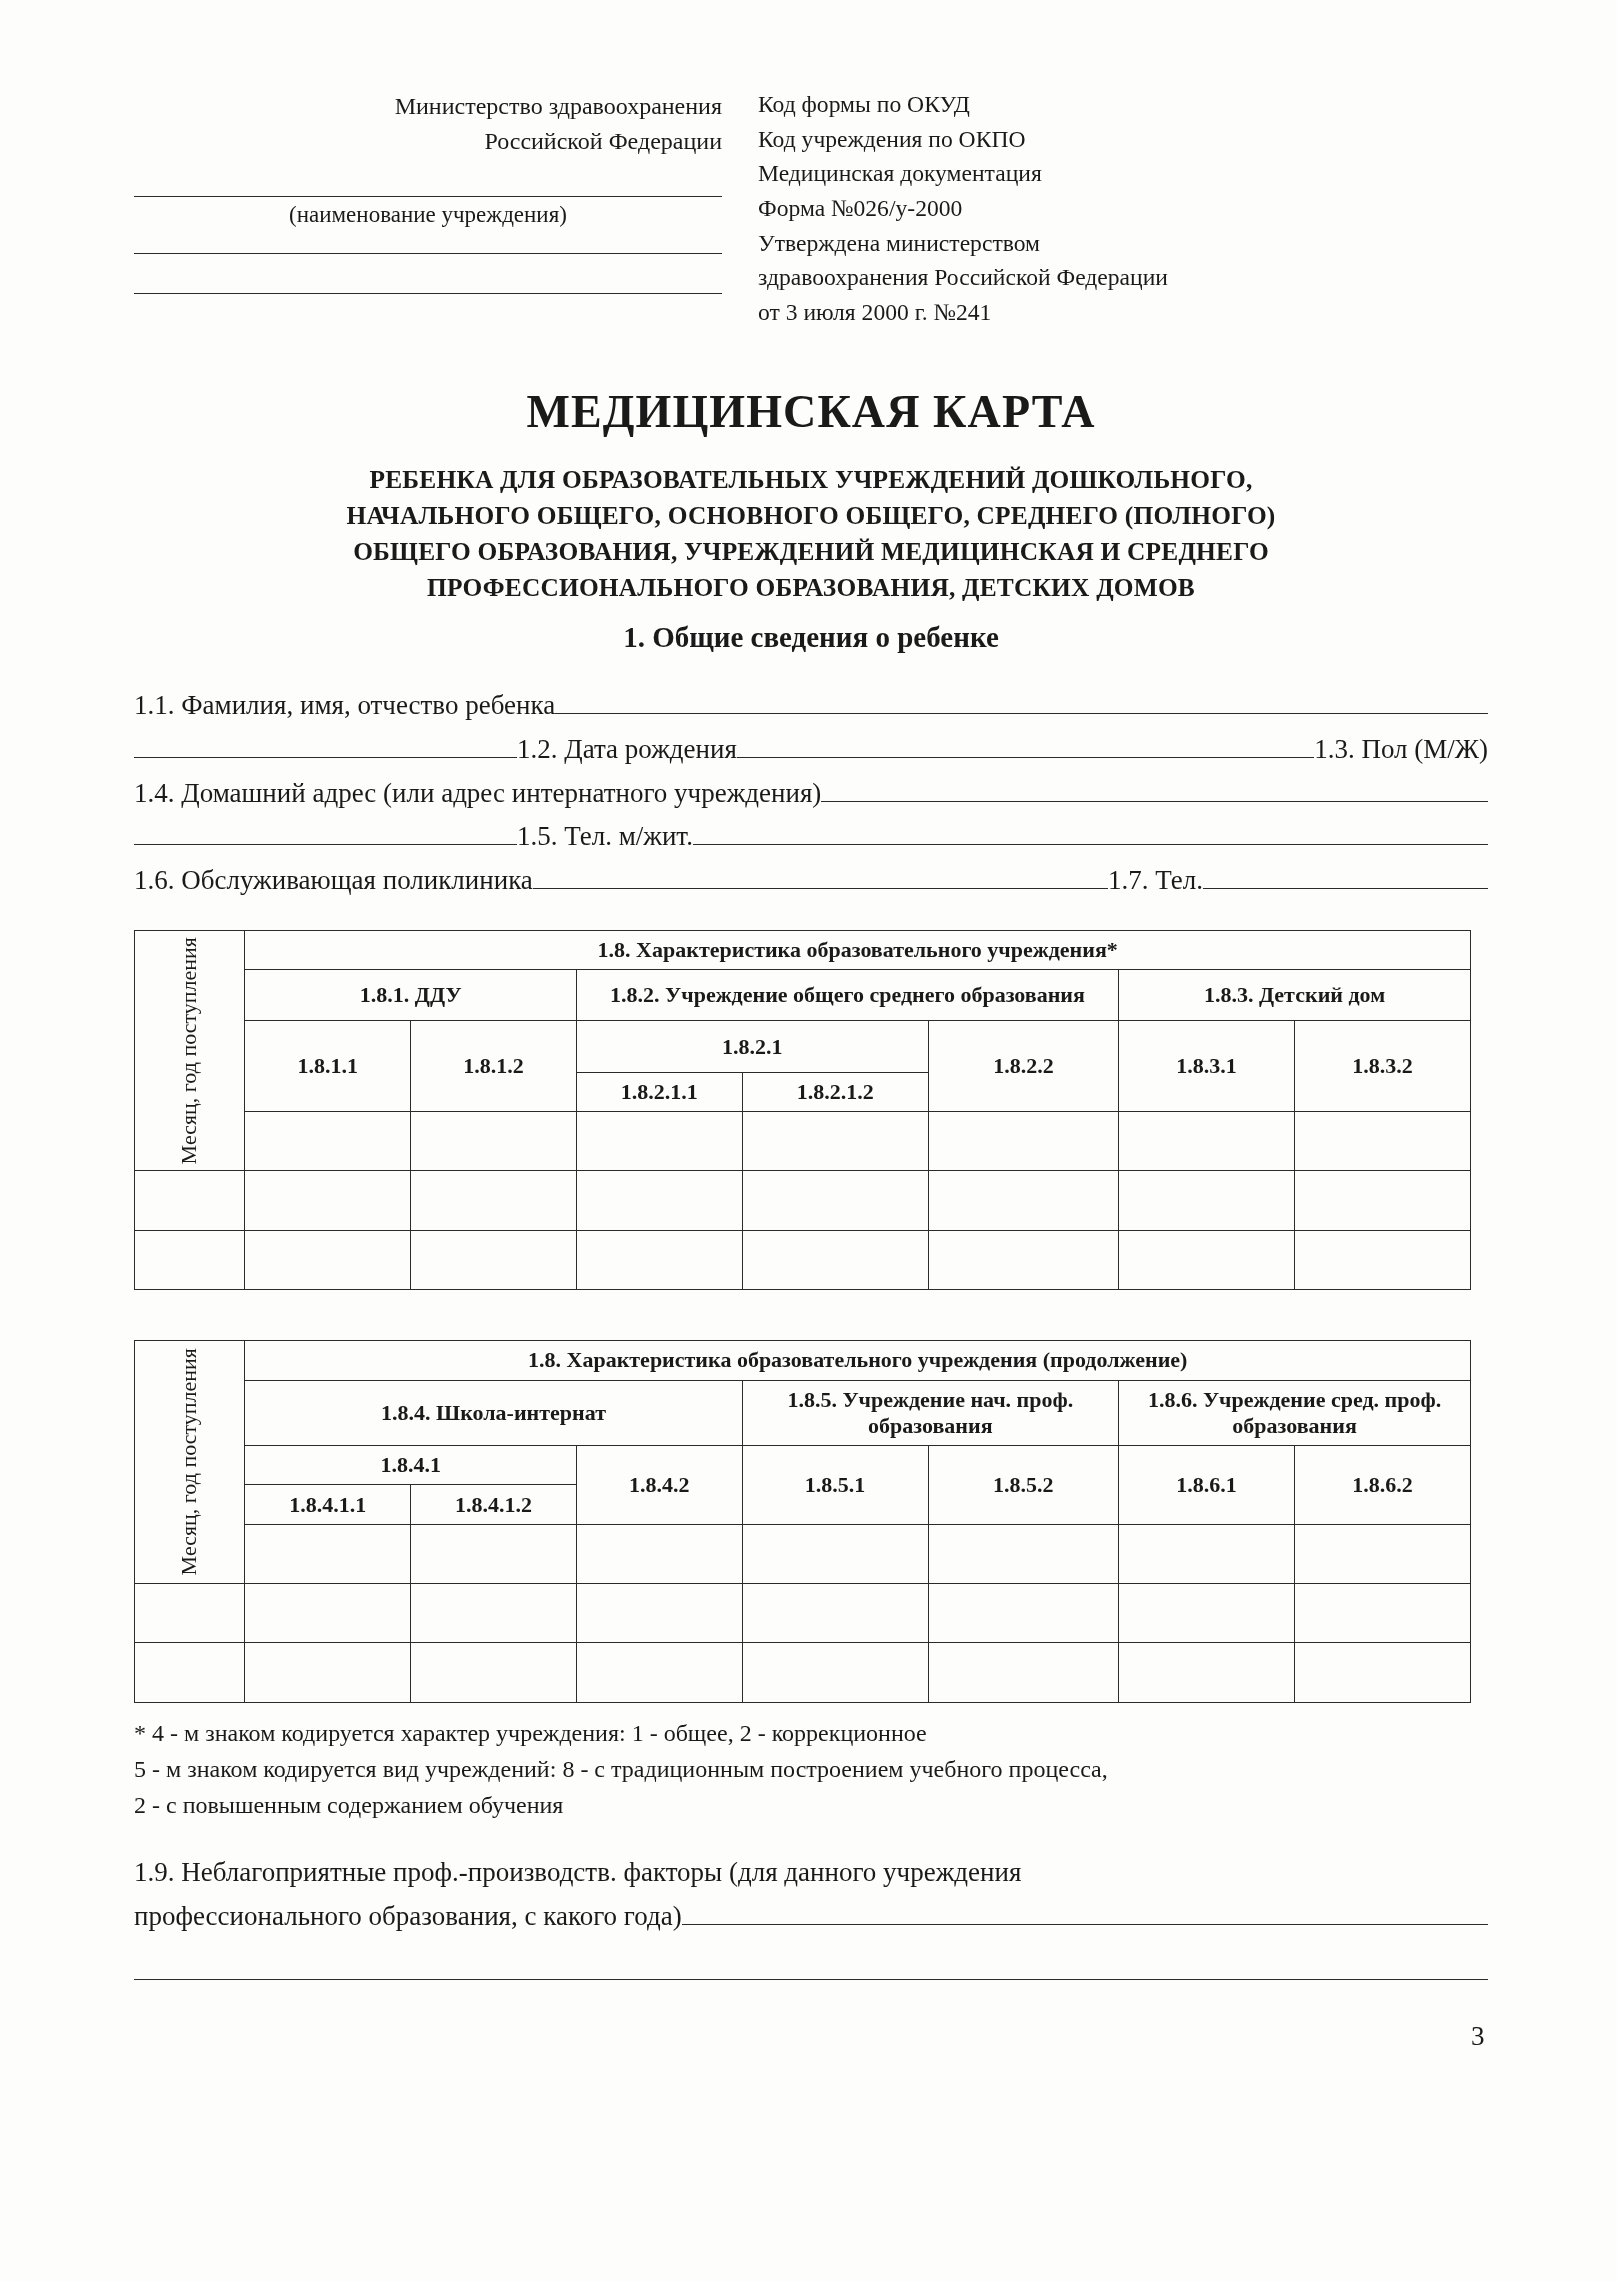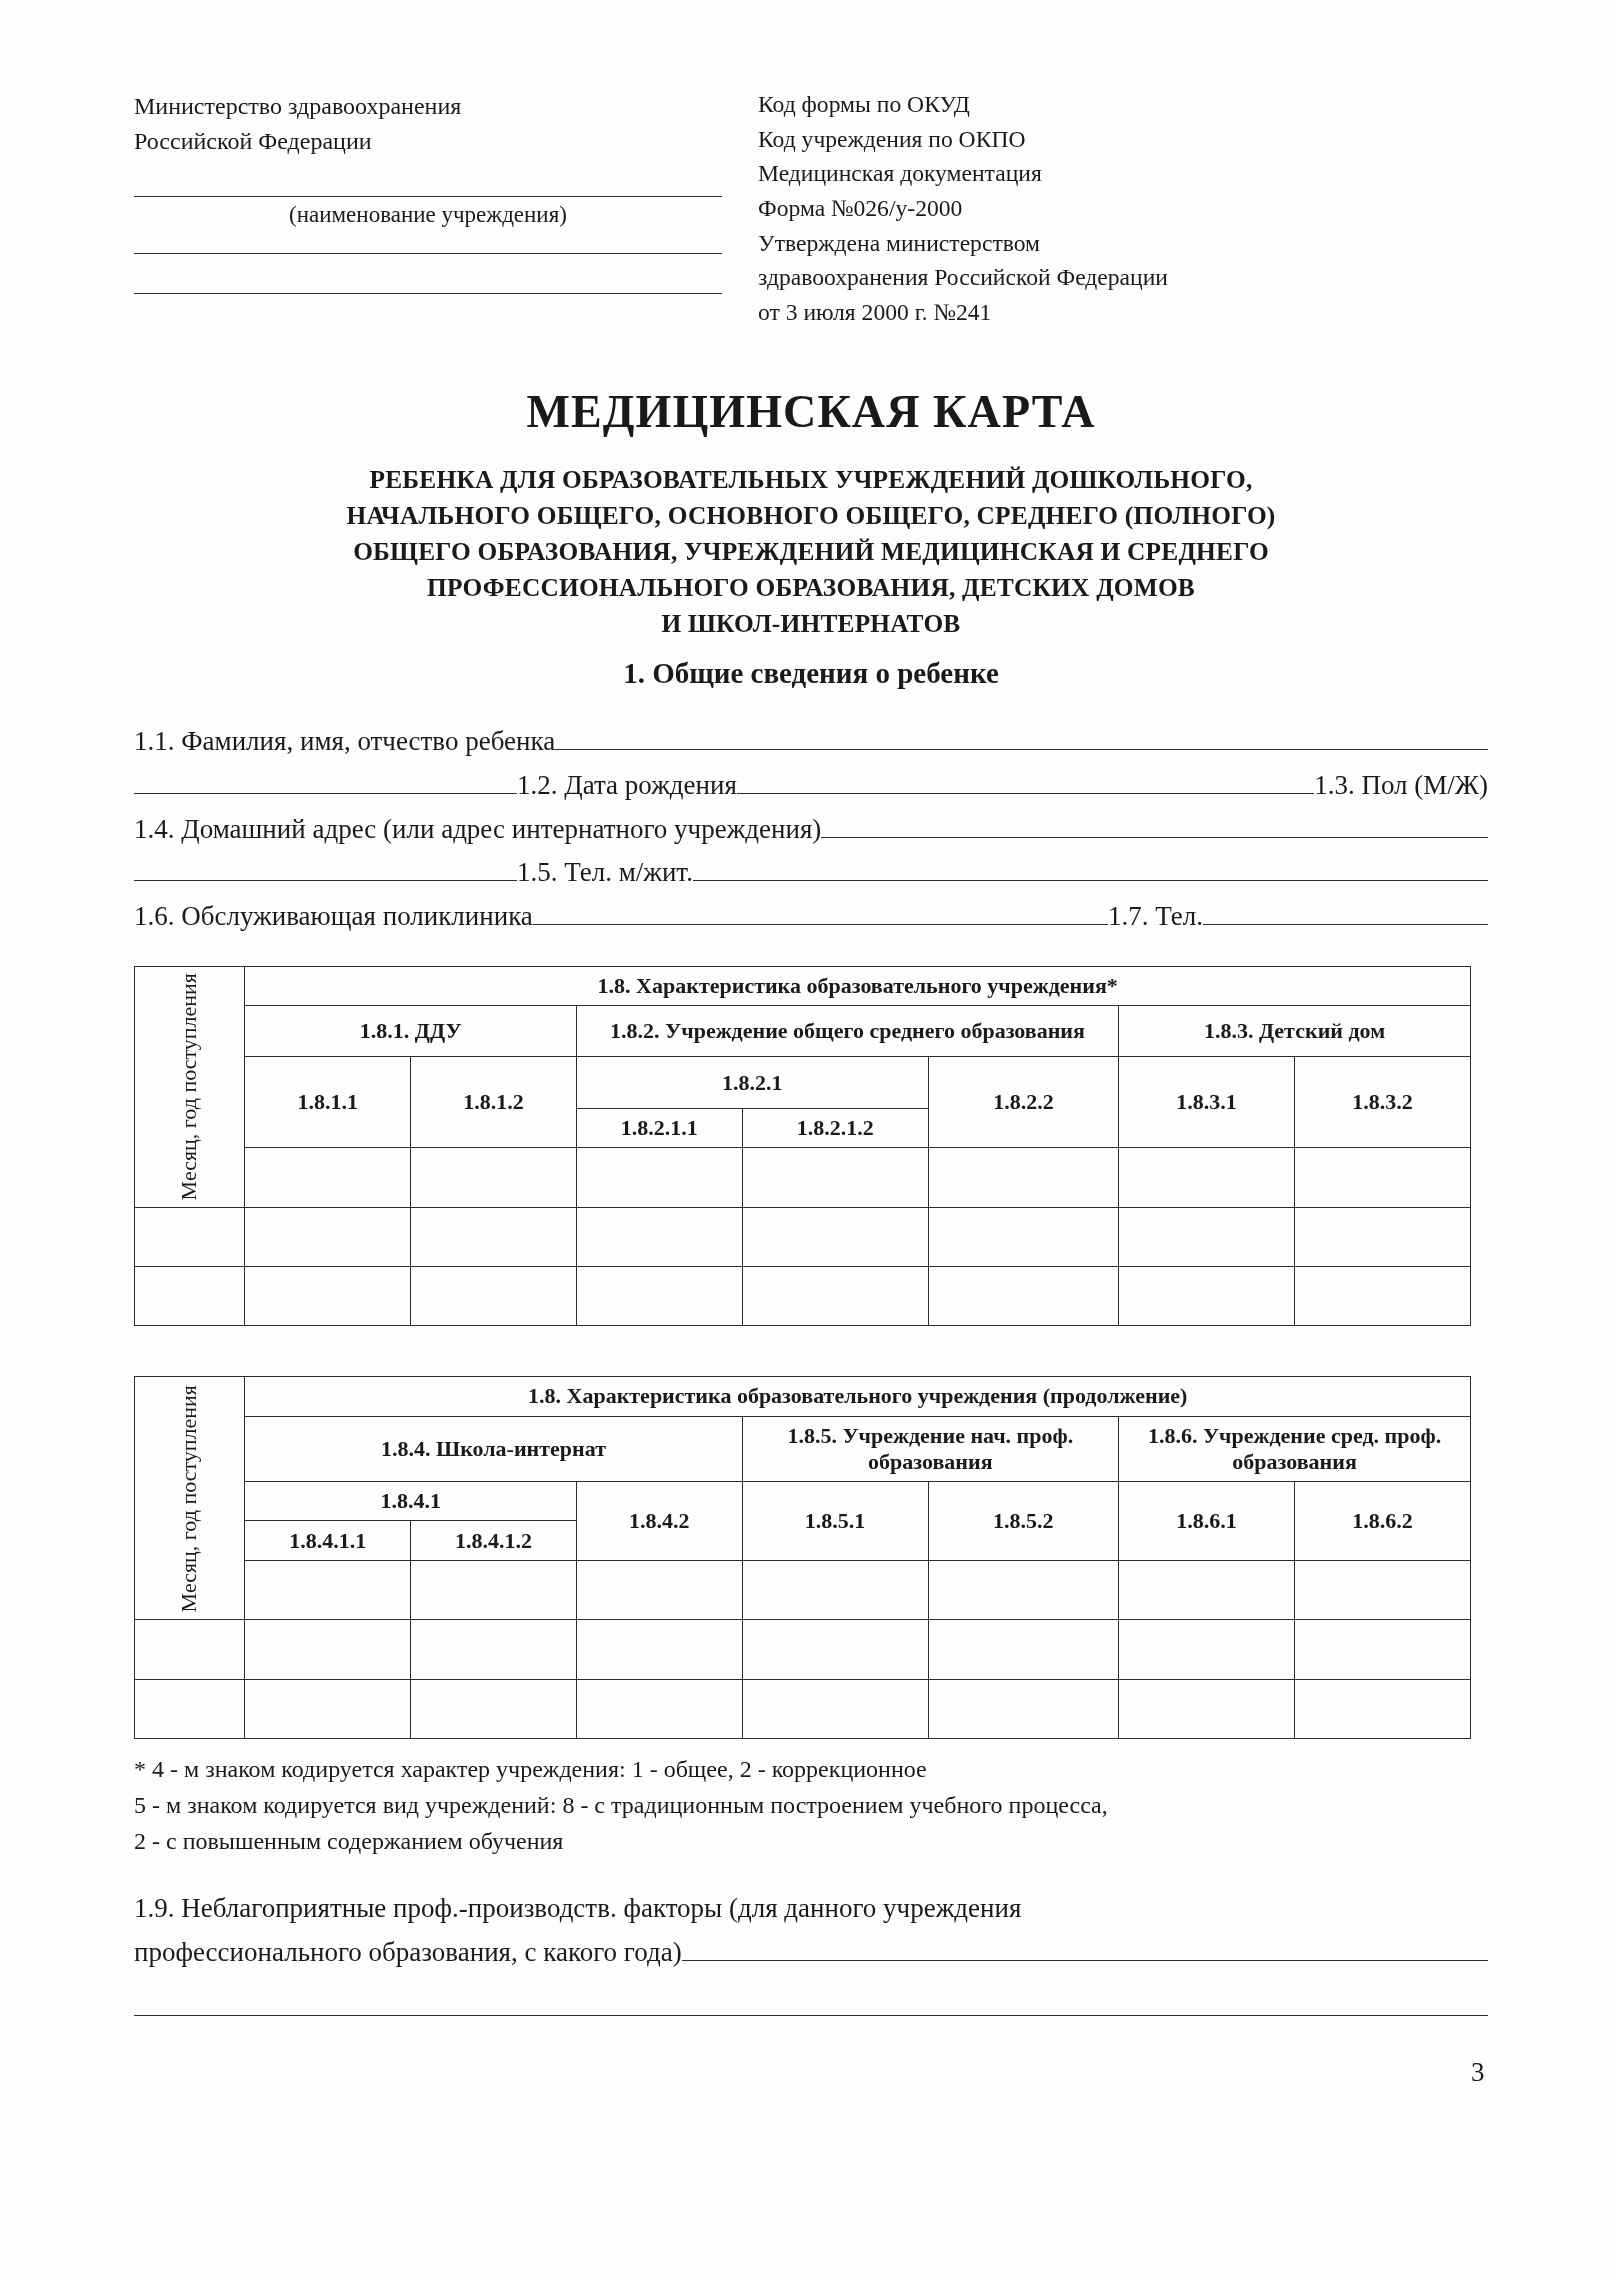--- a/index.html
+++ b/index.html
@@ -28,21 +28,21 @@
   .header{
     display:flex;
     align-items:flex-start;
     gap:36px;
   }
   .hdr-left{
     width:588px;
     padding-top:9px;
   }
   .hdr-left .ministry{
-    text-align:left;
+    text-align:right;
     font-size:24px;
     line-height:1.45;
   }
   .rule{
     border-bottom:1.4px solid #2b2b2b;
     height:0;
     margin:9px 0 0 0;
   }
   .rule.r1{margin-top:37px;}
   .hdr-left .caption{
@@ -180,21 +180,20 @@
       </div>
     </div>
 
     <div class="title">МЕДИЦИНСКАЯ КАРТА</div>
 
     <div class="subtitle">
       <div>РЕБЕНКА ДЛЯ ОБРАЗОВАТЕЛЬНЫХ УЧРЕЖДЕНИЙ ДОШКОЛЬНОГО,</div>
       <div>НАЧАЛЬНОГО ОБЩЕГО, ОСНОВНОГО ОБЩЕГО, СРЕДНЕГО (ПОЛНОГО)</div>
       <div>ОБЩЕГО ОБРАЗОВАНИЯ, УЧРЕЖДЕНИЙ МЕДИЦИНСКАЯ И СРЕДНЕГО</div>
       <div>ПРОФЕССИОНАЛЬНОГО ОБРАЗОВАНИЯ, ДЕТСКИХ ДОМОВ</div>
-      <div>И ШКОЛ-ИНТЕРНАТОВ</div>
     </div>
 
     <div class="section-title">1. Общие сведения о ребенке</div>
 
     <div class="form">
 
       <div class="fline">
         <span class="txt">1.1. Фамилия, имя, отчество ребенка</span>
         <span class="fill"></span>
       </div>

